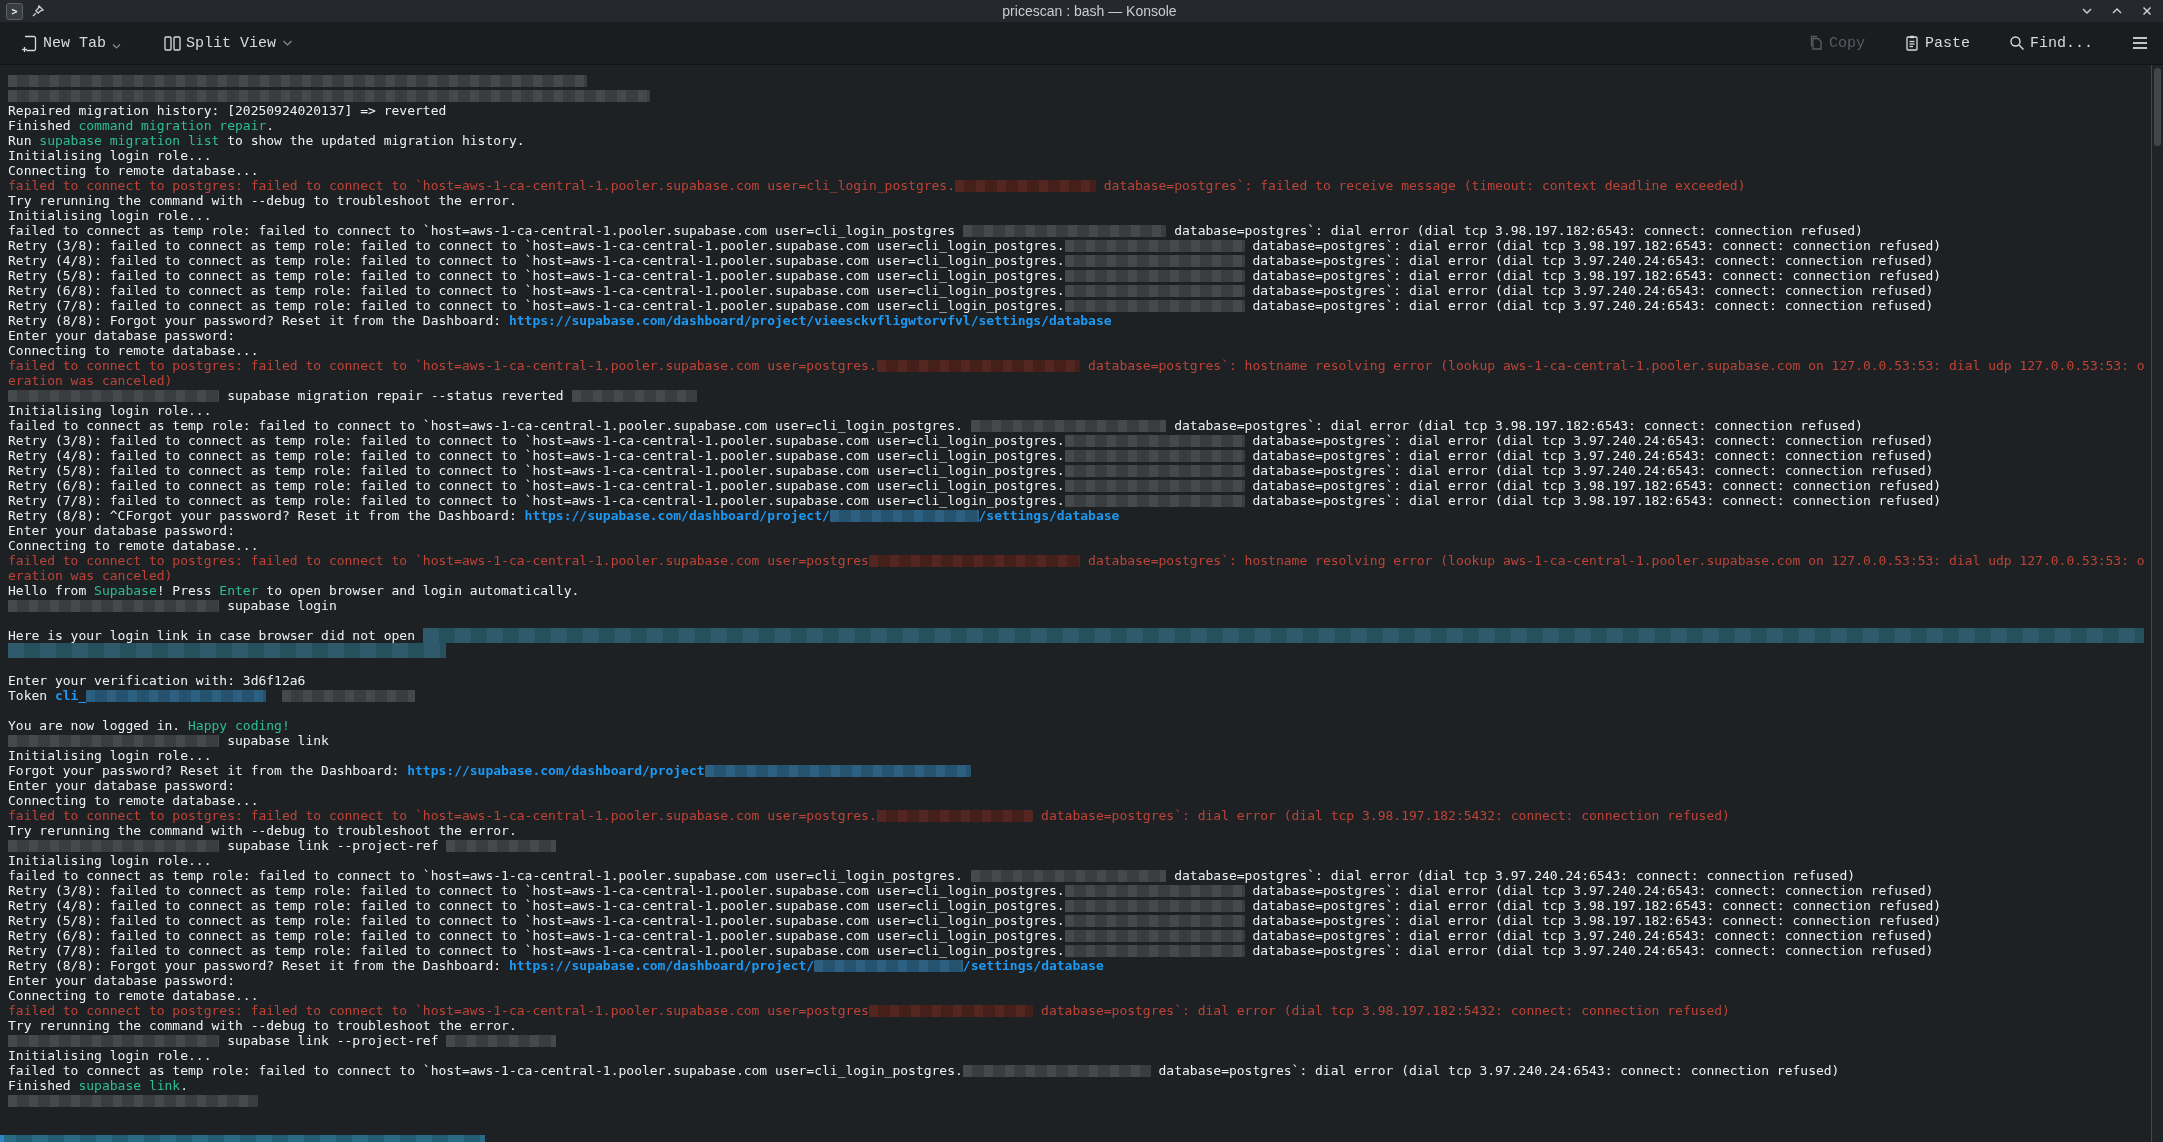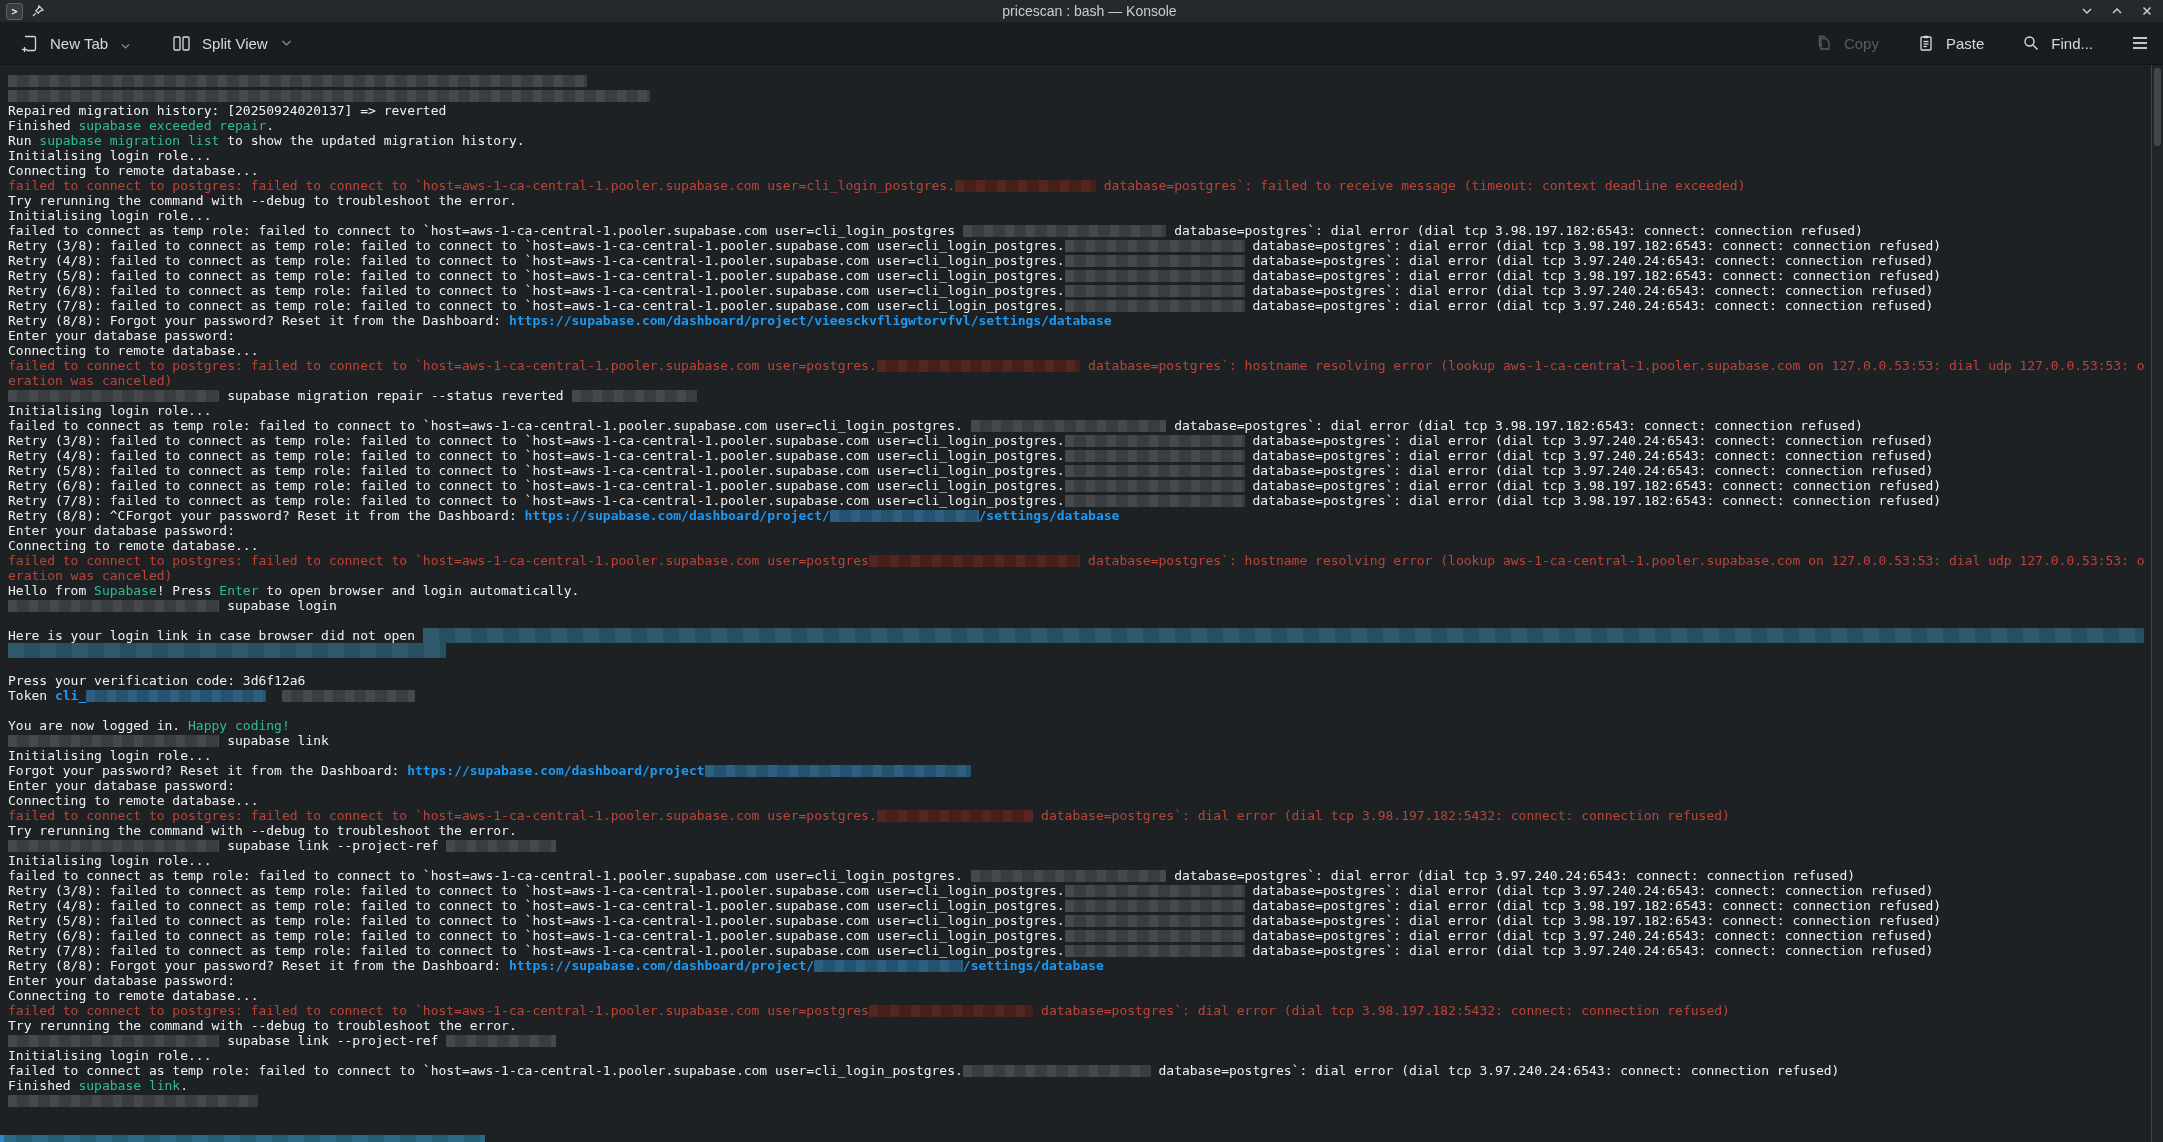--- a/index.html
+++ b/index.html
@@ -13,22 +13,22 @@
   .titlebar .ttitle{position:absolute;left:16px;right:0;text-align:center;color:#c9cdd0;font-size:14px;}
   .titlebar .tright{margin-left:auto;display:flex;align-items:center;gap:14px;padding-right:8px;z-index:2;}
   .winbtn{width:16px;height:16px;display:flex;align-items:center;justify-content:center;color:#cfd3d6;cursor:default;}
   .appicon{width:15px;height:15px;background:#383d42;border:1px solid #5a6artifacts;border:1px solid #5a6066;border-radius:3px;
     color:#e8eaec;font-size:10px;font-weight:bold;display:flex;align-items:center;justify-content:center;
     font-family:"DejaVu Sans Mono",monospace;}
 
   
   .toolbar{height:42px;background:#1a1d20;border-bottom:1px solid #111315;display:flex;align-items:center;
     padding:0 12px;color:#d7dadc;font-size:15px;}
-  .tbtn{display:flex;align-items:center;gap:11px;background:none;border:none;color:#d7dadc;font-size:15px;
-    font-family:Liberation Sans, sans-serif;padding:6px 8px;cursor:default;justify-content:space-between;}
+  .tbtn{display:flex;align-items:center;gap:4px;background:none;border:none;color:#d7dadc;font-size:15px;
+    font-family:Liberation Mono, monospace;padding:6px 8px;cursor:default;justify-content:space-between;}
   .tbtn svg{display:block;}
   .tbtn.disabled{color:#575d62;}
   .tb-left{display:flex;align-items:center;gap:26px;}
   .tb-right{margin-left:auto;display:flex;align-items:center;gap:22px;padding-right:2px;}
   .mini-chev{opacity:.75;margin-left:2px;margin-top:6px;}
 
   
   .term{position:absolute;top:65px;left:0;right:11px;bottom:0;background:#1d2124;overflow:hidden;
     padding:8px 8px 0 8px;font-family:"DejaVu Sans Mono",monospace;font-size:13px;line-height:15px;color:#f0f1f2;}
   .line{display:flex;flex-wrap:nowrap;height:15px;min-height:15px;overflow:hidden;align-items:center;}
@@ -170,21 +170,21 @@
         <span class="x rx" style="width: 74ch;"></span>
       </div>
       <div class="line">
         <span class="x rx" style="width: 82ch;"></span>
       </div>
       <div class="line">
         <span>Repaired migration history: [20250924020137] =&gt; reverted</span>
       </div>
       <div class="line">
         <span>Finished </span>
-        <span class="g">supabase exceeded repair</span>
+        <span class="g">command migration repair</span>
         <span>.</span>
       </div>
       <div class="line">
         <span>Run </span>
         <span class="g">supabase migration list</span>
         <span> to show the updated migration history.</span>
       </div>
       <div class="line">
         <span>Initialising login role...</span>
       </div>
@@ -322,21 +322,21 @@
       <div class="line"></div>
       <div class="line">
         <span>Here is your login link in case browser did not open </span>
         <span class="xs fill"></span>
       </div>
       <div class="line">
         <span class="xs rx" style="width: 56ch;"></span>
       </div>
       <div class="line"></div>
       <div class="line">
-        <span>Press your verification code: 3d6f12a6</span>
+        <span>Enter your verification with: 3d6f12a6</span>
       </div>
       <div class="line">
         <span>Token </span>
         <span class="b">cli_</span>
         <span class="xb rx" style="width: 23ch;"></span>
         <span>  </span>
         <span class="x rx" style="width: 17ch;"></span>
       </div>
       <div class="line"></div>
       <div class="line">

